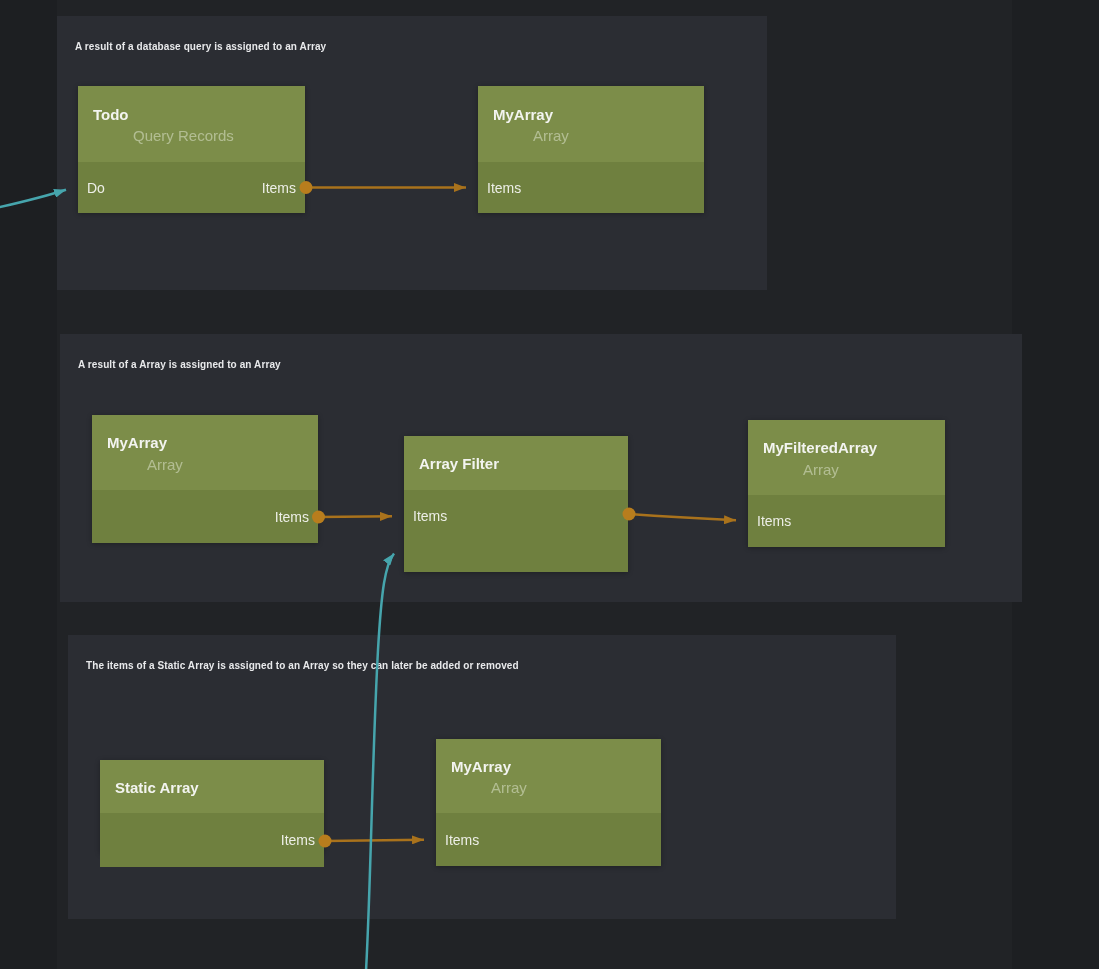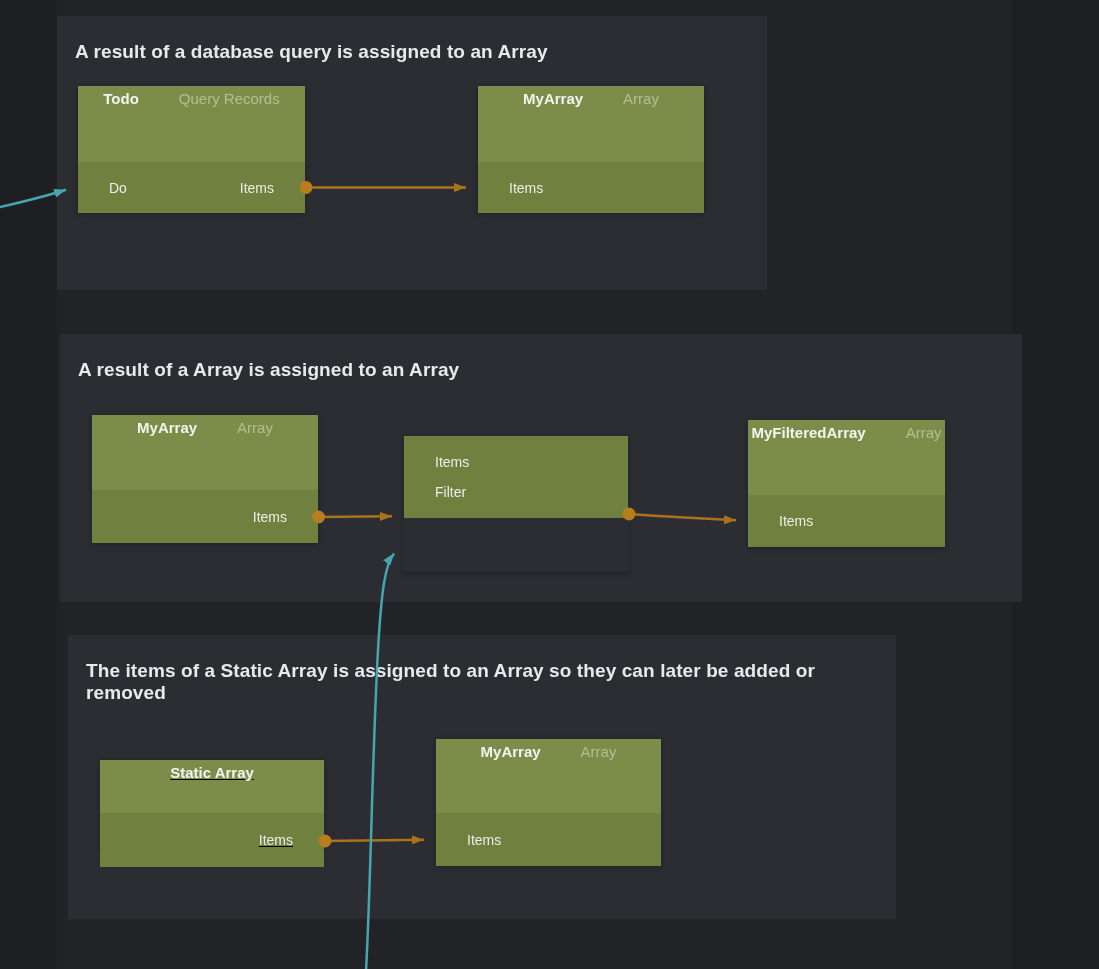--- a/index.html
+++ b/index.html
@@ -16,36 +16,36 @@
     z-index: 0;
   }
   .group {
     position: absolute;
     background: #2b2d33;
     z-index: 1;
     box-sizing: border-box;
     padding: 25px 18px;
   }
   .group-title {
-    font-size: 19px;
+    font-size: 10px;
     font-weight: 700;
     color: #e8e9eb;
     letter-spacing: 0.1px;
   }
   .node {
     position: absolute;
     z-index: 2;
     box-sizing: border-box;
     box-shadow: 0 1px 5px rgba(0,0,0,0.30);
   }
   .node-header {
     background: #7c8d49;
     box-sizing: border-box;
     display: flex;
-    flex-direction: row;
+    flex-direction: column;
     justify-content: center;
     padding: 2px 15px 0 15px;
   }
   .node-title {
     font-size: 15px;
     font-weight: 700;
     color: #f3f4f0;
     line-height: 1.45;
     white-space: nowrap;
   }
@@ -53,21 +53,21 @@
     font-size: 15px;
     font-weight: 400;
     color: rgba(244,248,236,0.45);
     line-height: 1.4;
     white-space: nowrap;
     margin-left: 40px;
   }
   .node-body {
     background: #6f803f;
     box-sizing: border-box;
-    padding: 0 31px;
+    padding: 0 9px;
   }
   .node-body.single {
     display: flex;
     align-items: center;
   }
   .node-body.single.out-only   { justify-content: flex-end; }
   .node-body.single.in-only    { justify-content: flex-start; }
   .node-body.single.in-and-out { justify-content: space-between; }
   .node-body.multi {
     display: flex;
@@ -133,41 +133,41 @@
   <div class="node-header" style="height:75px;">
     <div class="node-title">MyArray</div>
     <div class="node-subtitle">Array</div>
   </div>
   <div class="node-body single out-only" style="height:53px;">
     <span class="port-label">Items</span>
   </div>
 </div>
 
 <div class="node" style="left:404px; top:436px; width:224px; height:136px;">
+  <div class="node-header" style="height:54px;">
+    <div class="node-title">Array Filter</div>
+  </div>
   <div class="node-body multi" style="height:82px;">
     <div class="port-row">
       <span class="port-label">Items</span>
     </div>
-    <div class="port-row">
-      <span class="port-label">Filter</span>
-    </div>
   </div>
 </div>
 
 <div class="node" style="left:748px; top:420px; width:197px; height:127px;">
   <div class="node-header" style="height:75px;">
     <div class="node-title">MyFilteredArray</div>
     <div class="node-subtitle">Array</div>
   </div>
   <div class="node-body single in-only" style="height:52px;">
     <span class="port-label">Items</span>
   </div>
 </div>
 
-<div class="node" style="left:100px; top:760px; width:224px; height:93px;text-decoration:underline;">
+<div class="node" style="left:100px; top:760px; width:224px; height:93px;">
   <div class="node-header" style="height:53px;">
     <div class="node-title">Static Array</div>
   </div>
   <div class="node-body single out-only" style="height:54px;">
     <span class="port-label">Items</span>
   </div>
 </div>
 
 <div class="node" style="left:436px; top:739px; width:225px; height:127px;">
   <div class="node-header" style="height:74px;">

